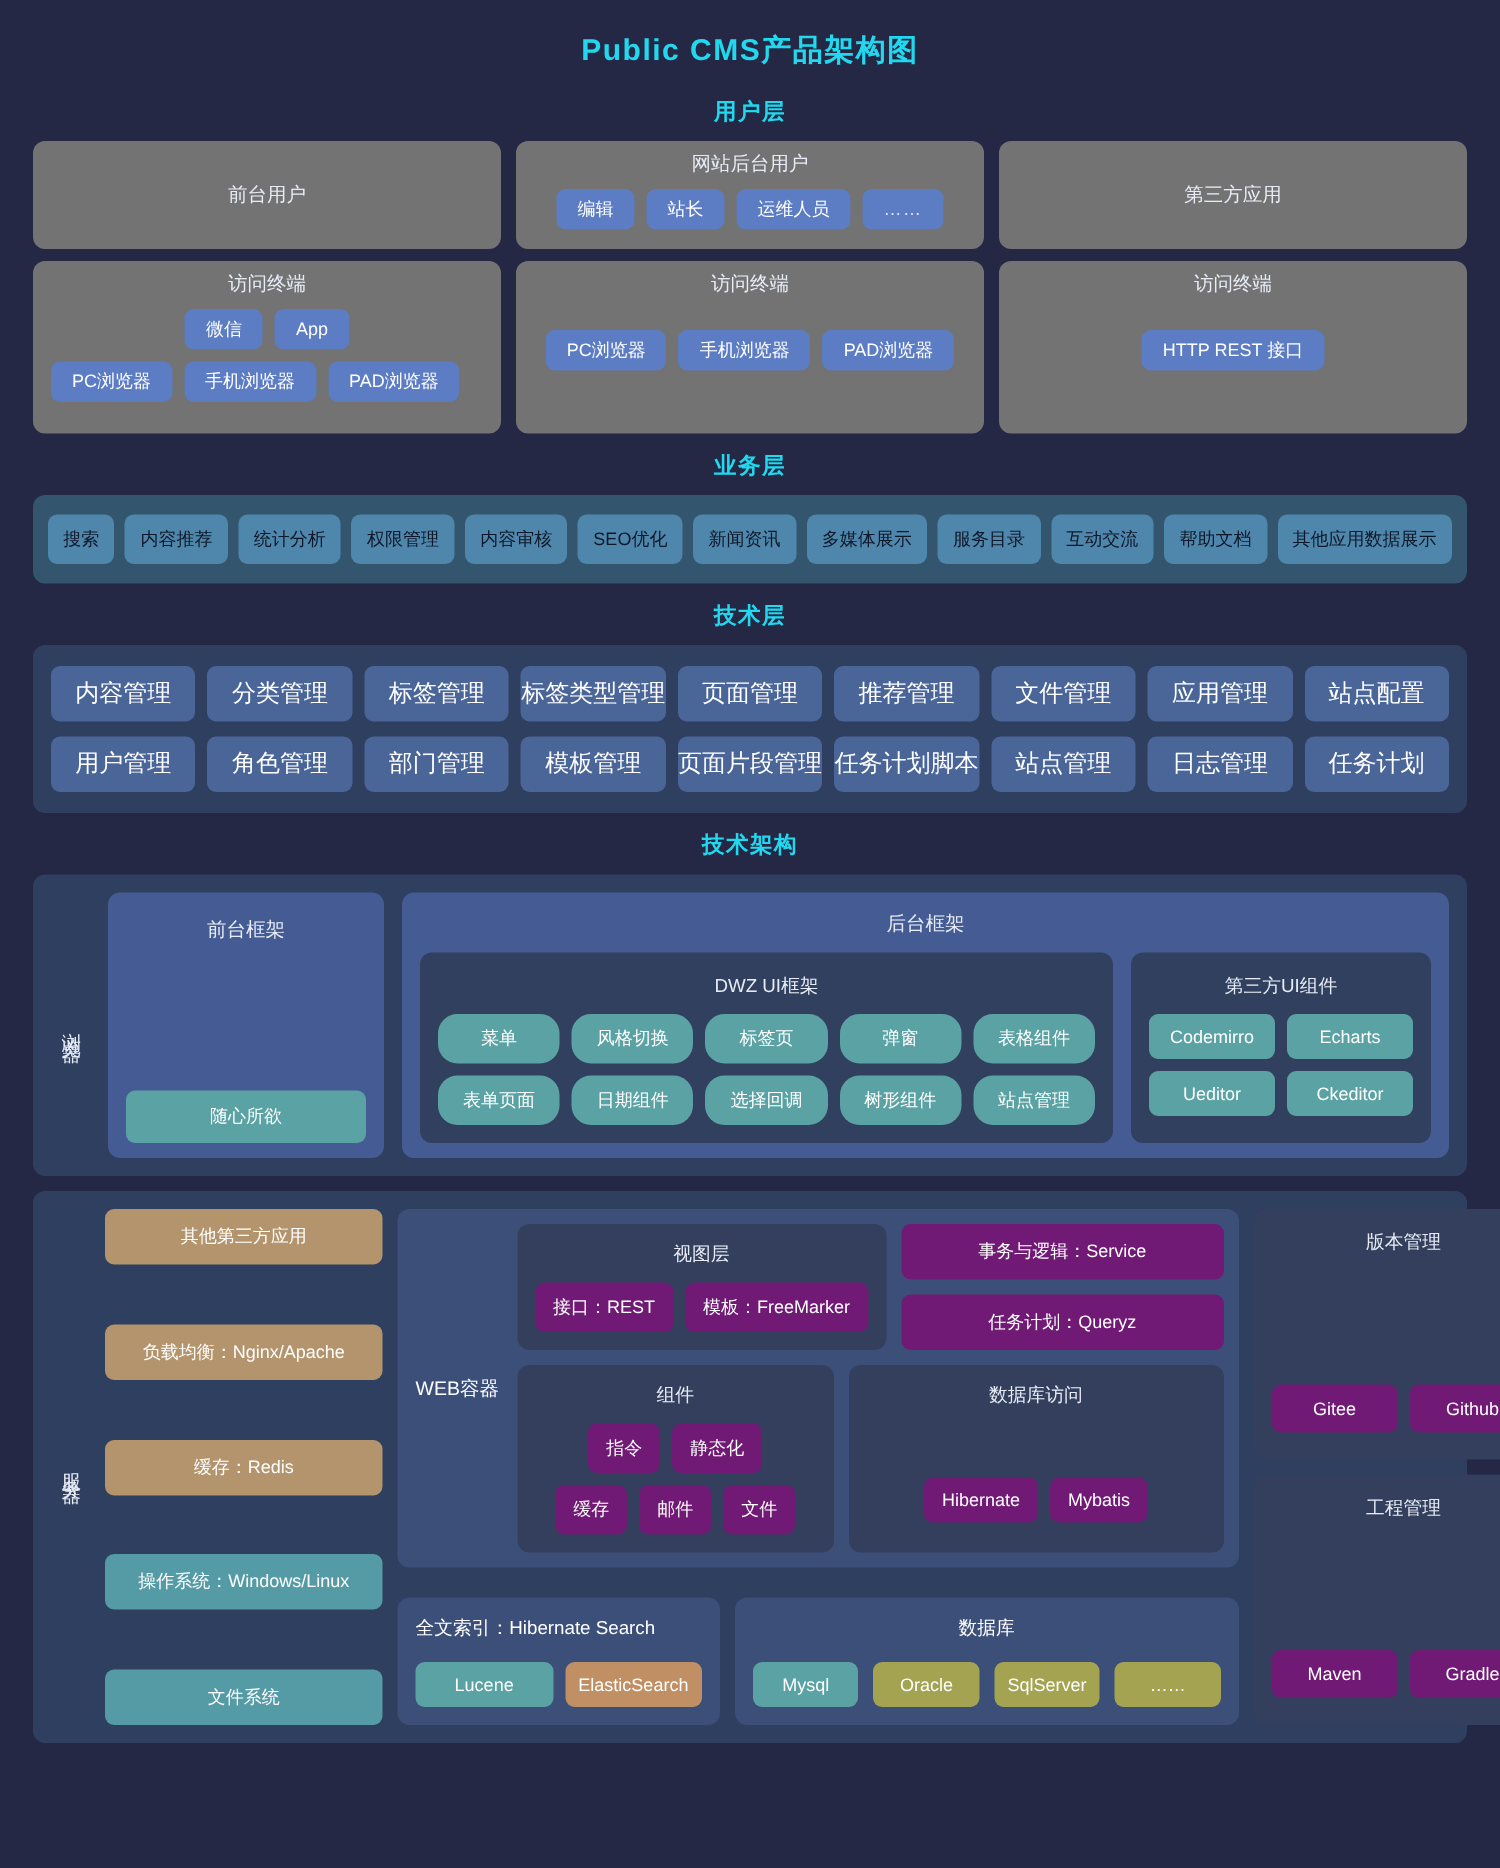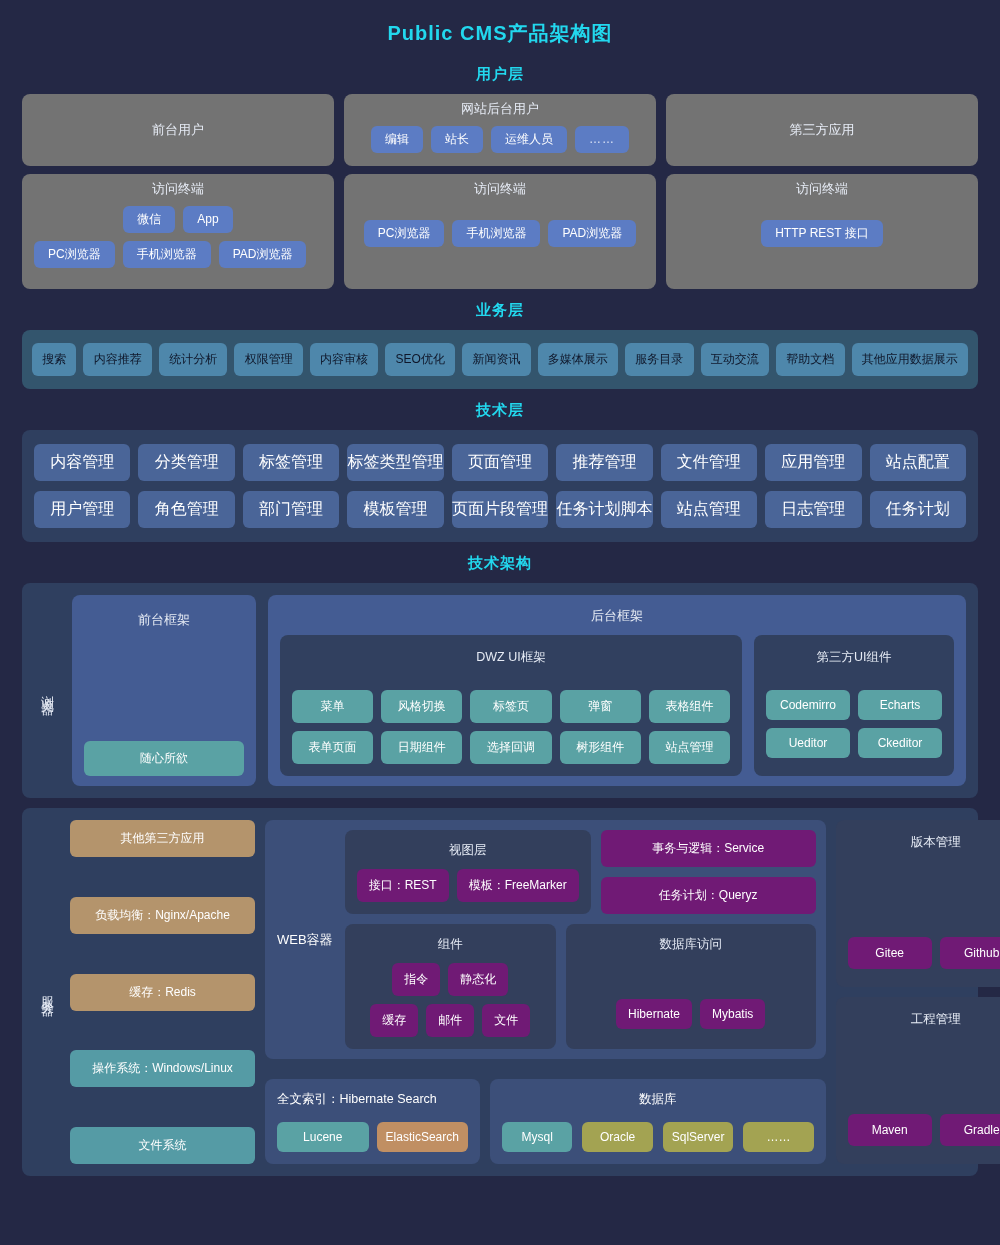--- a/index.html
+++ b/index.html
@@ -71,24 +71,24 @@
   .fe-box .cap{text-align:center;font-size:13px;padding-top:6px;}
   .teal-chip{
     background:#5aa2a4;border-radius:6px;color:#fff;font-size:12px;
     padding:9px 10px;text-align:center;white-space:nowrap;
   }
   .be-box{background:#445c93;border-radius:8px;flex:1;padding:10px 12px;box-sizing:border-box;}
   .be-box .cap{text-align:center;font-size:13px;padding:2px 0 10px;}
   .be-inner{display:flex;gap:12px;}
   .dwz{background:#31405f;border-radius:8px;flex:1;padding:8px 12px 12px;box-sizing:border-box;}
   .third-ui{background:#31405f;border-radius:8px;width:200px;flex:0 0 200px;padding:8px 12px 12px;box-sizing:border-box;}
-  .sub-cap{text-align:center;font-size:12.5px;color:#e6ebf5;padding:6px 0 24px;}
+  .sub-cap{text-align:center;font-size:12.5px;color:#e6ebf5;padding:6px 0 10px;}
   .grid5{display:flex;gap:8px;}
   .grid5 + .grid5{margin-top:8px;}
-  .grid5 .teal-chip{flex:1;padding:8px 0;}
+  .grid5 .teal-chip{flex:1;padding:8px 0;border-radius:13px;}
   .grid2{display:flex;gap:8px;}
   .grid2 + .grid2{margin-top:8px;}
   .grid2 .teal-chip{flex:1;padding:8px 0;}
 
   
   .srv-panel{background:#2f3f5f;border-radius:8px;padding:12px;display:flex;gap:10px;}
   .srv-left{width:185px;flex:0 0 185px;display:flex;flex-direction:column;gap:0;}
   .srv-left-col{display:flex;flex-direction:column;justify-content:space-between;height:100%;gap:10px;}
   .tan-chip{
     background:#b4946c;border-radius:6px;color:#fff;font-size:12px;

